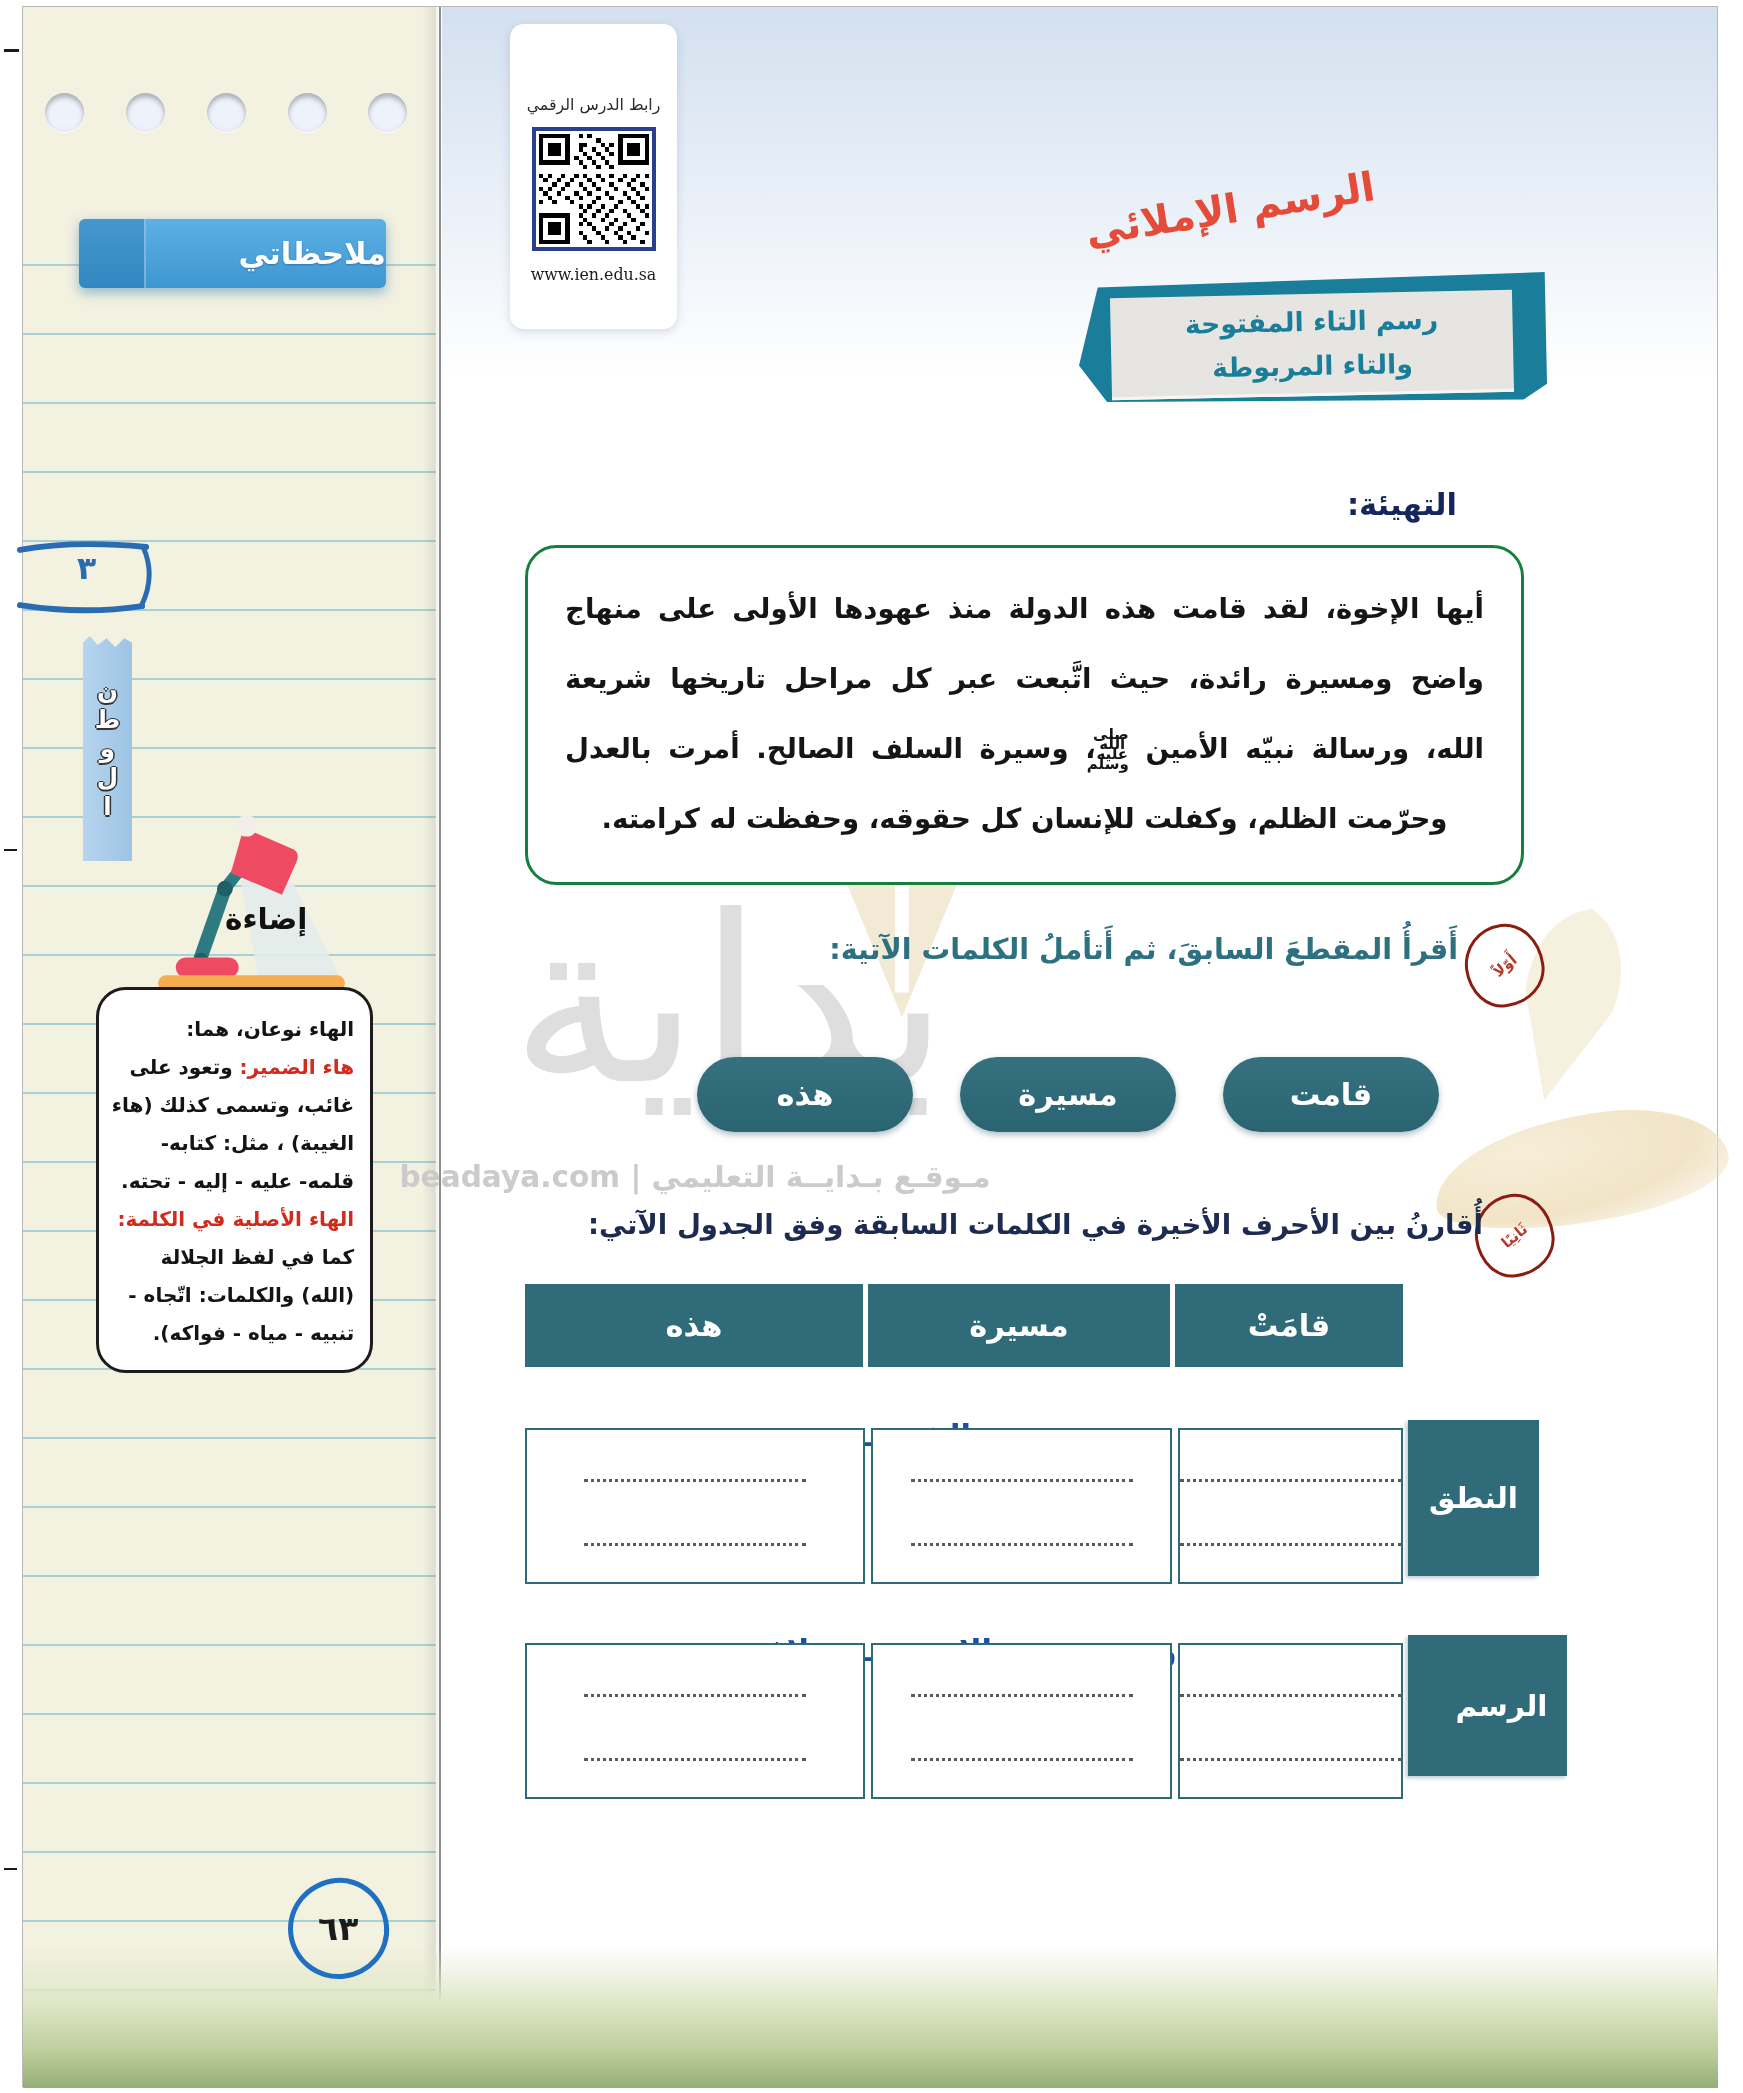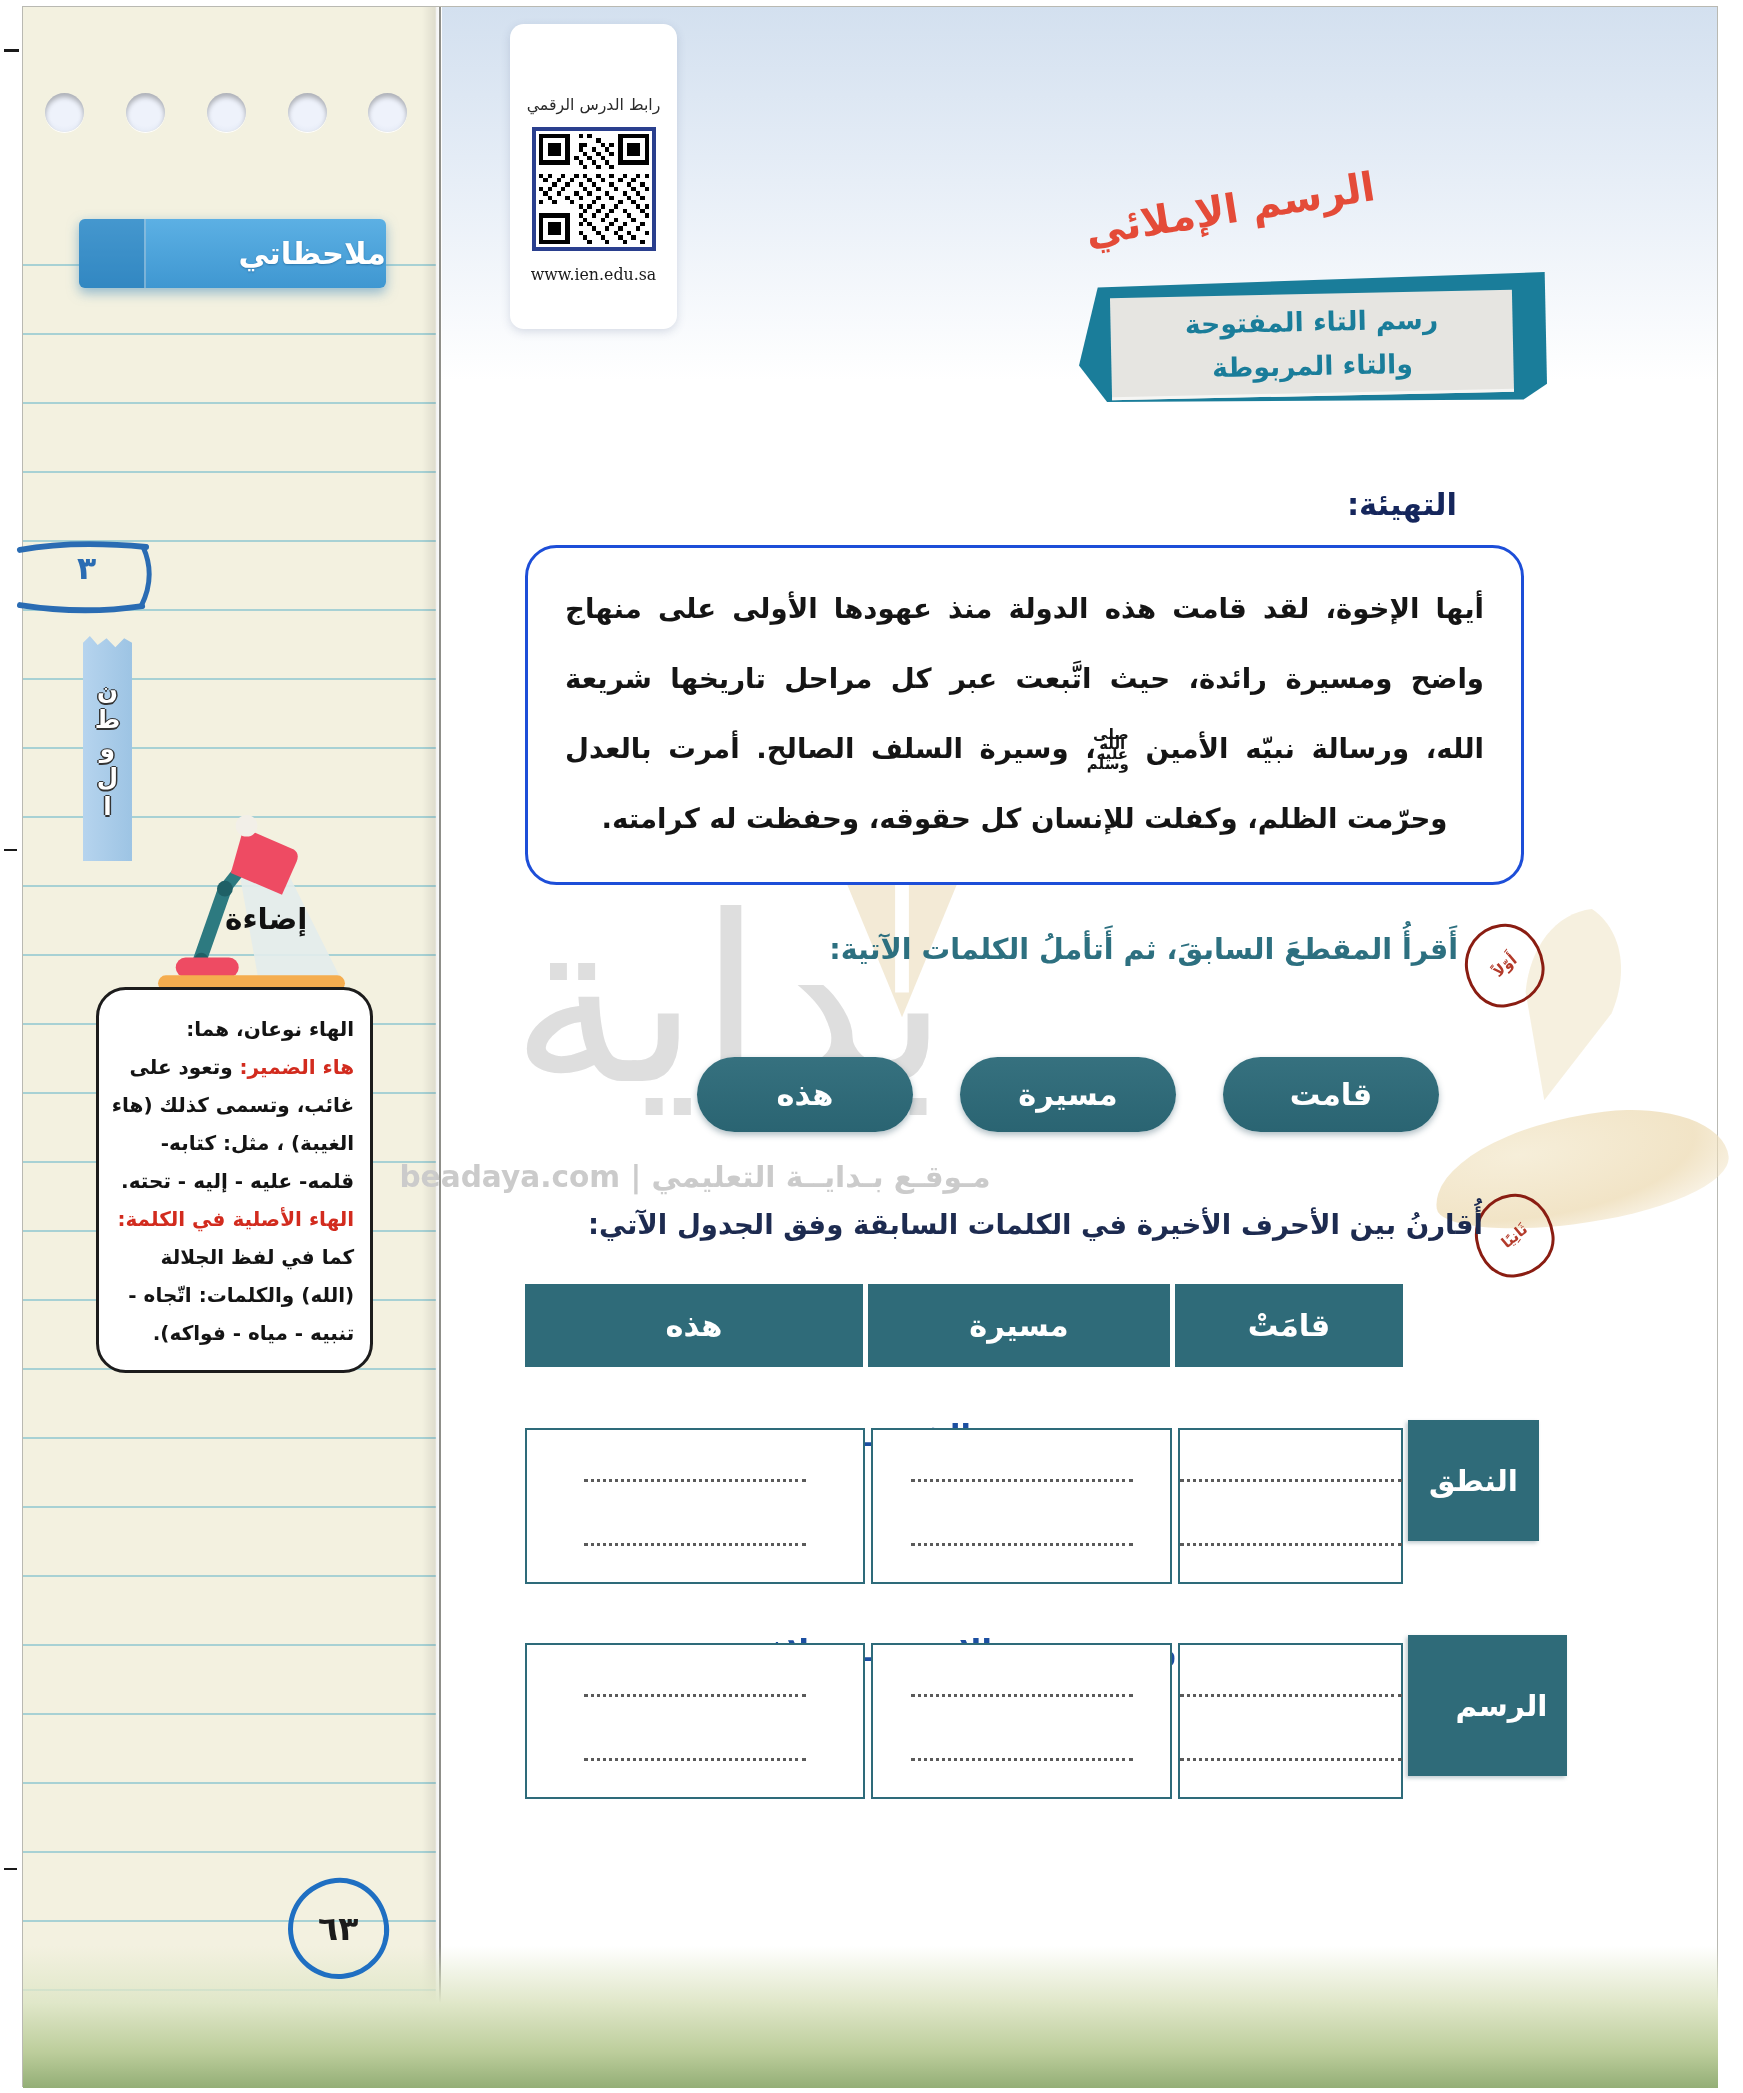--- a/index.html
+++ b/index.html
@@ -71,21 +71,21 @@
   .banner-back{left:1079px;top:272px;width:468px;height:130px;background:#1a7d9a;z-index:2;
         clip-path:polygon(4% 12%,99.5% 0%,100% 86%,95% 98%,6% 100%,0% 72%);
         filter:drop-shadow(2px 3.9px 3.9px rgba(40,90,110,.45));}
   .banner-front{left:1111px;top:294px;width:402px;height:99px;background:#e6e5e1;z-index:2;transform:rotate(-1.2deg);
         border-bottom:3px solid #f6f6f4;display:flex;flex-direction:column;align-items:center;justify-content:center;}
   .banner-front .l{color:#1a7d9a;font-size:26.6px;font-weight:700;line-height:44px;direction:rtl;white-space:nowrap;}
 
   .intro-heading{left:1221px;top:487px;width:236px;text-align:right;font-size:30.5px;font-weight:700;color:#15265c;z-index:2;direction:rtl;}
 
   .intro-box{left:525px;top:545px;width:999px;height:340px;box-sizing:border-box;z-index:2;
-        border:3px solid #1d4ed8;border-radius:31.5px;background:#fff;
+        border:3px solid #15803d;border-radius:31.5px;background:#fff;
         padding:25.6px 37px 13.8px 37px;direction:rtl;}
   .p-line{font-size:27.6px;font-weight:700;color:#151515;line-height:70px;
         text-align:justify;text-align-last:justify;}
   .p-line.last{text-align-last:center;}
   .saw{display:inline-block;width:33px;font-size:15px;line-height:10.3px;font-weight:700;vertical-align:-11.8px;text-align:center;}
 
   
   .wm{z-index:1;pointer-events:none;}
   .wm-brand{left:424px;top:867px;width:611px;font-size:231px;font-weight:400;color:#d9d9d9;opacity:.85;direction:rtl;text-align:center;}
   .wm-line{left:355px;top:1160px;width:680px;font-size:29.6px;font-weight:700;color:#cbcbcb;direction:rtl;text-align:center;white-space:nowrap;}
@@ -124,21 +124,21 @@
   .r1{top:1428px;}
   .r2{top:1643px;}
   .c1{left:1178px;width:225px;}
   .c2{left:871px;width:301px;}
   .c3{left:525px;width:340px;}
   .dots{width:222px;margin:0 auto;border-bottom:3.4px dotted #5a5a5a;}
   .d1{margin-top:49px;}
   .d2{margin-top:61px;}
   .row-label{left:1408px;width:131px;background:#2f6b79;color:#fff;font-size:29.6px;font-weight:700;z-index:2;
         display:flex;align-items:center;justify-content:center;box-shadow:-2px 2px 3.9px rgba(40,80,95,.3);}
-  .rl1{top:1420px;height:121px;}
+  .rl1{top:1420px;height:156px;}
   .rl2{top:1635px;height:141px;padding-left:28px;}
 </style>
 </head>
 <body>
 
 <div class="page">
 
   <div class="abs cream"></div>
   <div class="abs rules"></div>
   <div class="abs main-top-grad"></div>

